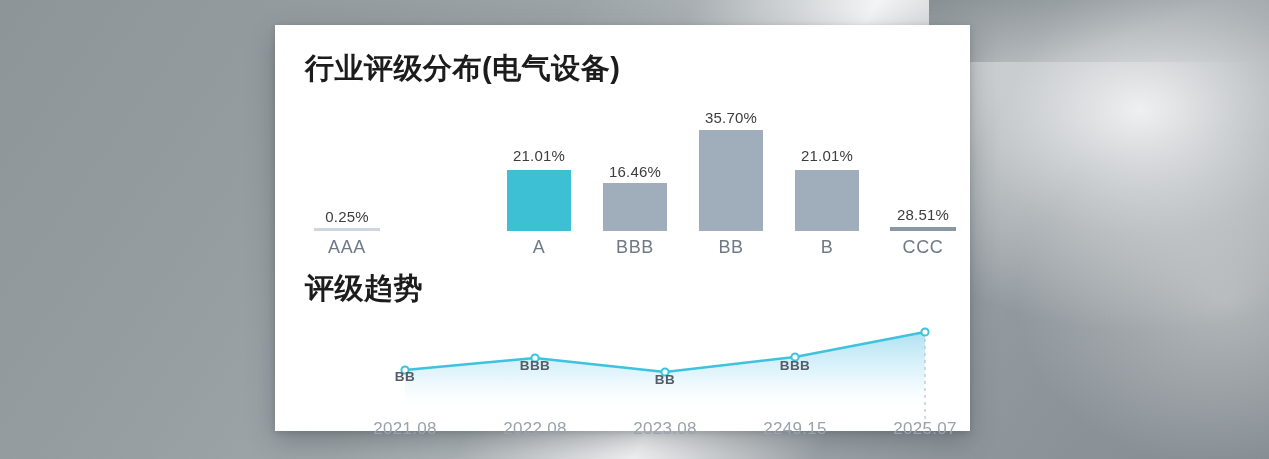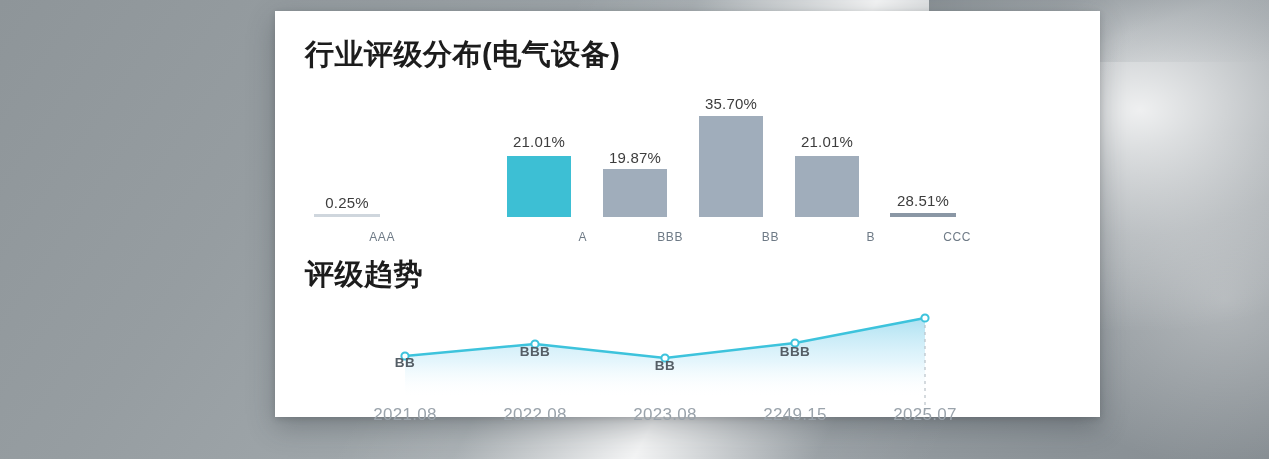--- a/index.html
+++ b/index.html
@@ -41,22 +41,22 @@
     right: 0; top: 0;
     width: 340px; height: 62px;
     background: linear-gradient(160deg, rgba(120,128,133,0.85) 0%, rgba(140,148,153,0.25) 58%, rgba(150,158,163,0) 100%);
     pointer-events: none;
   }
 
   
   .card {
     position: absolute;
     left: 275px;
-    top: 11px;
-    width: 825px;
+    top: 25px;
+    width: 695px;
     height: 406px;
     background: #ffffff;
     box-shadow: 0 10px 26px rgba(40,46,52,0.30), 0 2px 6px rgba(40,46,52,0.18);
   }
 
   .section-title {
     position: absolute;
     left: 30px;
     font-size: 29px;
     font-weight: 700;
@@ -104,22 +104,22 @@
     width: 66px;
     background: #cfd6dd;
   }
   .bar-col.highlight .bar-rect { background: #3dbfd4; }
   .bar-col.dim-line .bar-rect { background: #8a97a5; }
   .bar-label {
     position: absolute;
     bottom: 0;
     left: 0;
     width: 100%;
-    text-align: right;
-    font-size: 12px;
+    text-align: center;
+    font-size: 18px;
     color: #6e7a86;
     letter-spacing: 0.6px;
   }
 
   
   .line-chart {
     position: absolute;
     left: 24px;
     top: 292px;
     width: 673px;
@@ -178,21 +178,21 @@
       </div>
 
 
       <div class="bar-col highlight" style="left:192px">
         <div class="bar-value" style="bottom:94px">21.01%</div>
         <div class="bar-rect" style="height:61px"></div>
         <div class="bar-label">A</div>
       </div>
 
       <div class="bar-col" style="left:288px">
-        <div class="bar-value" style="bottom:78px">19.87%</div>
+        <div class="bar-value" style="bottom:78px">16.46%</div>
         <div class="bar-rect" style="height:48px"></div>
         <div class="bar-label">BBB</div>
       </div>
 
       <div class="bar-col" style="left:384px">
         <div class="bar-value" style="bottom:132px">35.70%</div>
         <div class="bar-rect" style="height:101px"></div>
         <div class="bar-label">BB</div>
       </div>
 

